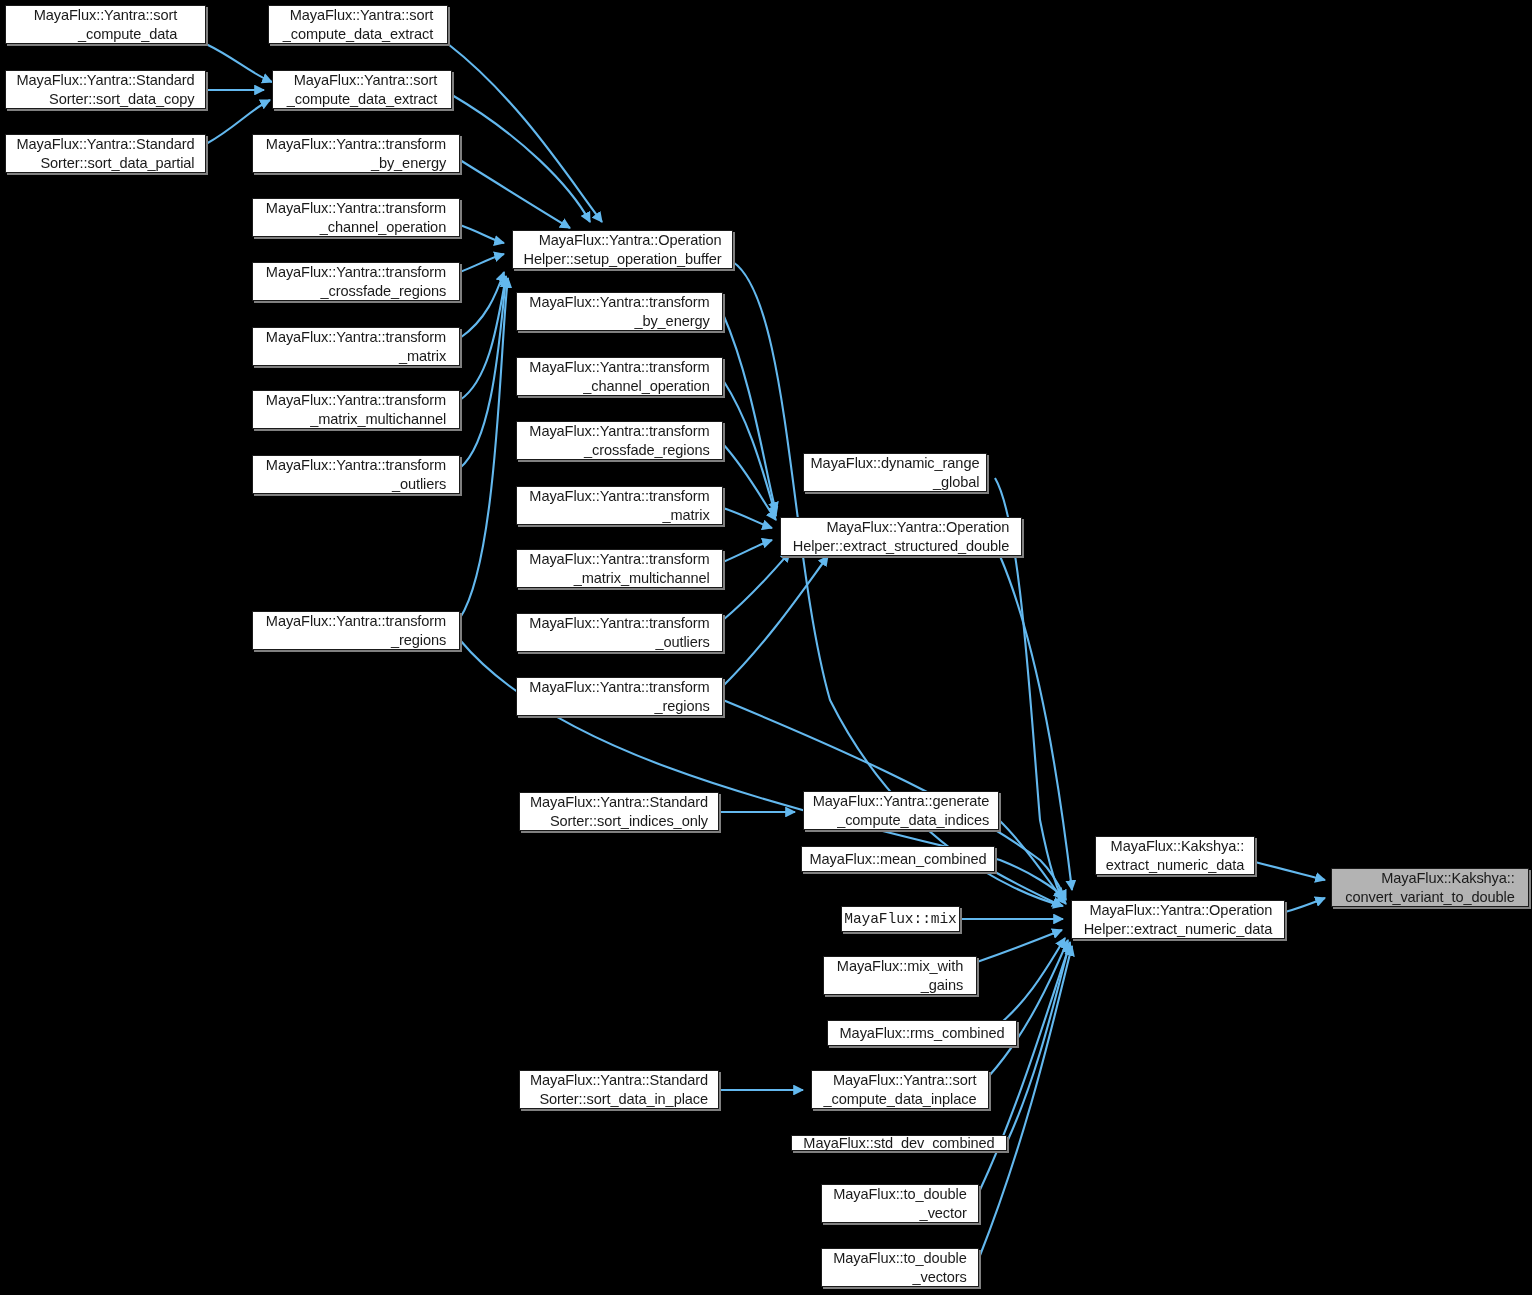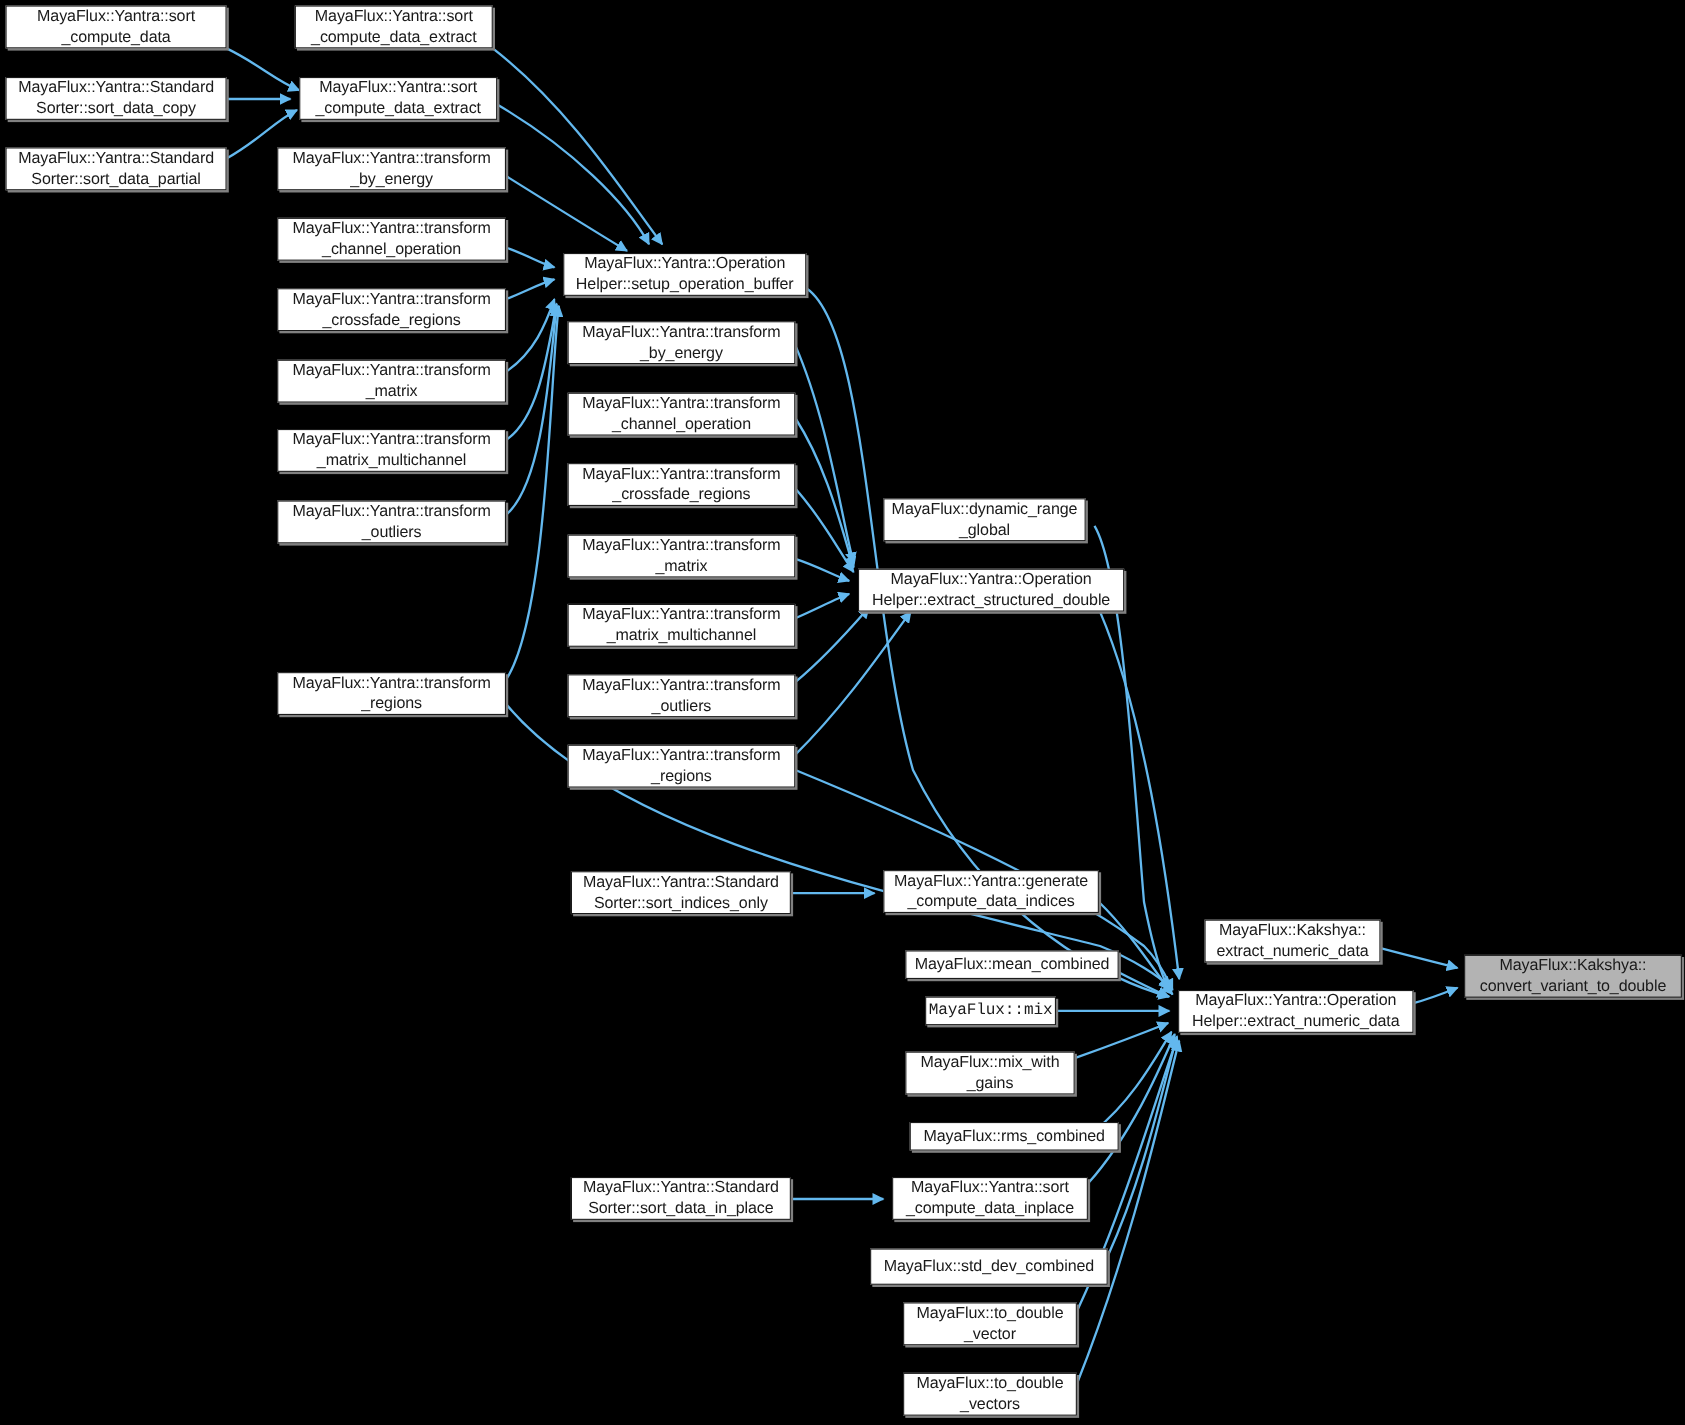--- a/index.html
+++ b/index.html
@@ -37,21 +37,21 @@
     color: #1a1a1a;
     font-size: 14.6px;
     line-height: 1.24;
     letter-spacing: -0.1px;
     white-space: pre;
     z-index: 5;
   }
   .node.highlight {
     background: #b3b3b3;
   }
-  .node span { display: block; }
+  .node span { display: block; text-align: right; }
 </style>
 </head>
 <body>
 
 <div id="graph">
   <svg id="edges" viewBox="0 0 1532 1295" xmlns="http://www.w3.org/2000/svg">
     <defs>
       <marker id="arrow" viewBox="0 0 10 10" refX="9" refY="5" markerWidth="5.2" markerHeight="5.2" orient="auto-start-reverse">
         <path d="M 0 0 L 10 5 L 0 10 z" fill="#63b8ee"></path>
       </marker>
@@ -138,34 +138,34 @@
       <div class="node" style="left: 516px; top: 613px; width: 207px; height: 39px;"><span>MayaFlux::Yantra::transform
 _outliers</span></div>
       <div class="node" style="left: 252px; top: 611px; width: 208px; height: 39px;"><span>MayaFlux::Yantra::transform
 _regions</span></div>
       <div class="node" style="left: 516px; top: 677px; width: 207px; height: 39px;"><span>MayaFlux::Yantra::transform
 _regions</span></div>
       <div class="node" style="left: 519px; top: 792px; width: 200px; height: 39px;"><span>MayaFlux::Yantra::Standard
 Sorter::sort_indices_only</span></div>
       <div class="node" style="left: 803px; top: 791px; width: 196px; height: 39px;"><span>MayaFlux::Yantra::generate
 _compute_data_indices</span></div>
-      <div class="node" style="left: 801px; top: 864px; width: 194px; height: 26px; margin-left: 22px;"><span>MayaFlux::mean_combined</span></div>
+      <div class="node" style="left: 801px; top: 846px; width: 194px; height: 26px;"><span>MayaFlux::mean_combined</span></div>
       <div class="node" style="left: 1095px; top: 836px; width: 160px; height: 39px;"><span>MayaFlux::Kakshya::
 extract_numeric_data</span></div>
       <div class="node highlight" style="left: 1331px; top: 868px; width: 198px; height: 39px;"><span>MayaFlux::Kakshya::
 convert_variant_to_double</span></div>
       <div class="node" style="left: 841px; top: 906px; width: 119px; height: 26px; font-family: Liberation Mono, monospace;"><span>MayaFlux::mix</span></div>
       <div class="node" style="left: 1071px; top: 900px; width: 214px; height: 39px;"><span>MayaFlux::Yantra::Operation
 Helper::extract_numeric_data</span></div>
       <div class="node" style="left: 823px; top: 956px; width: 154px; height: 39px;"><span>MayaFlux::mix_with
 _gains</span></div>
       <div class="node" style="left: 805px; top: 1020px; width: 190px; height: 26px; margin-left: 22px;"><span>MayaFlux::rms_combined</span></div>
       <div class="node" style="left: 519px; top: 1070px; width: 200px; height: 39px;"><span>MayaFlux::Yantra::Standard
 Sorter::sort_data_in_place</span></div>
       <div class="node" style="left: 811px; top: 1070px; width: 178px; height: 39px;"><span>MayaFlux::Yantra::sort
 _compute_data_inplace</span></div>
-      <div class="node" style="left: 791px; top: 1135px; width: 216px; height: 33px;"><span>MayaFlux::std_dev_combined</span></div>
+      <div class="node" style="left: 791px; top: 1135px; width: 216px; height: 16px;"><span>MayaFlux::std_dev_combined</span></div>
       <div class="node" style="left: 821px; top: 1184px; width: 158px; height: 39px;"><span>MayaFlux::to_double
 _vector</span></div>
       <div class="node" style="left: 821px; top: 1248px; width: 158px; height: 39px;"><span>MayaFlux::to_double
 _vectors</span></div>
     </div>
 </div>
 
 </body></html>

